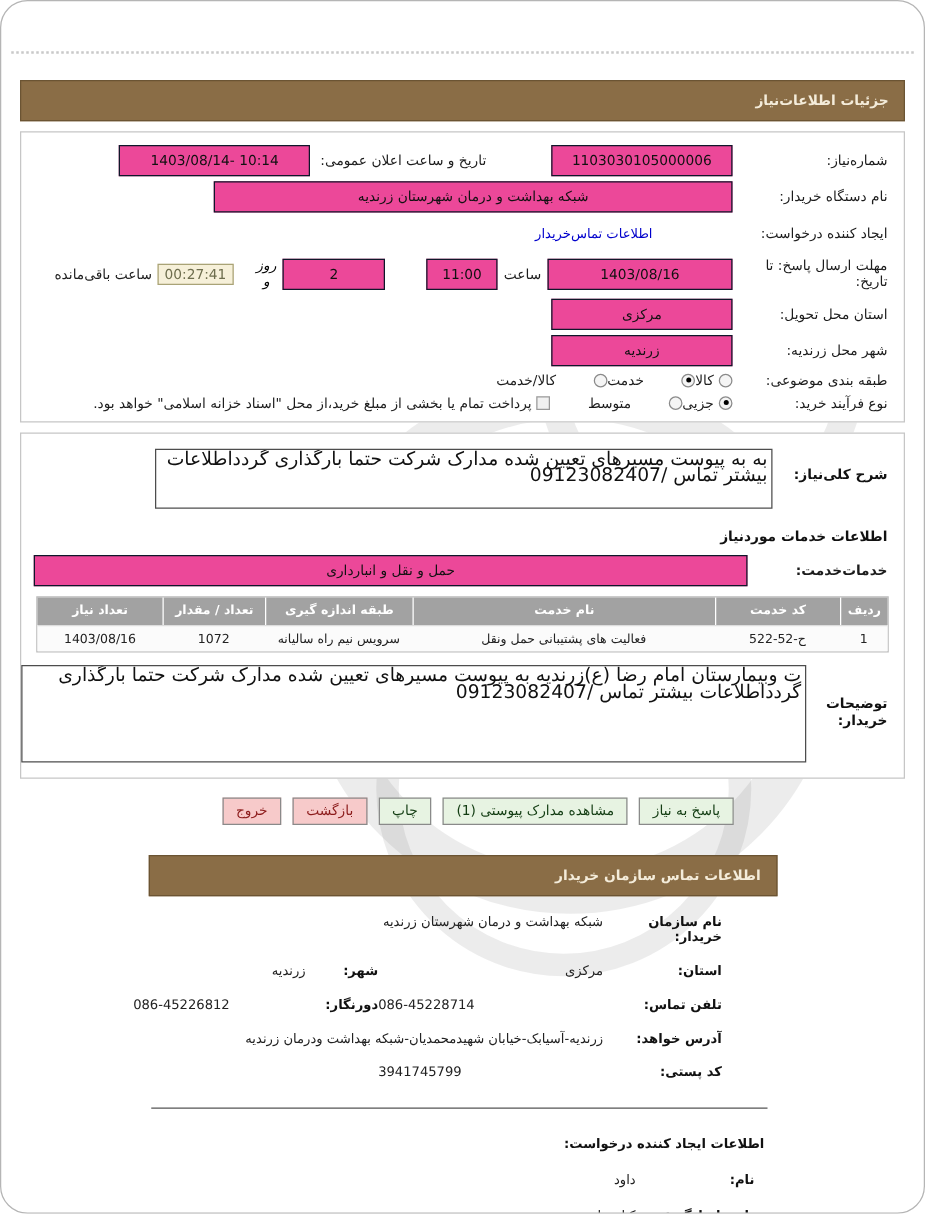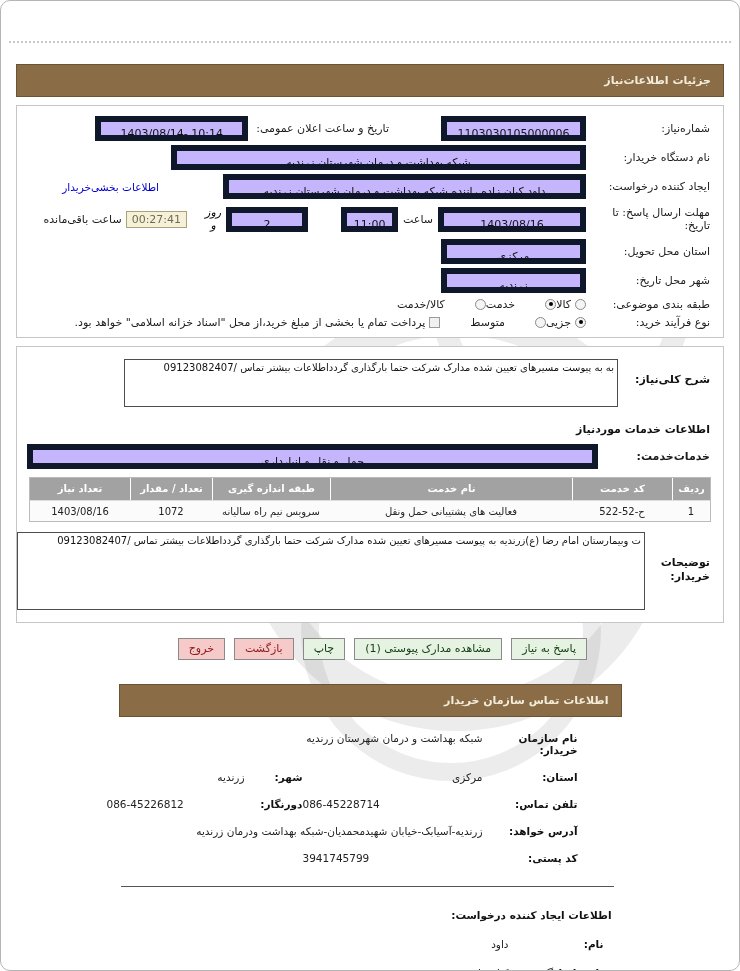--- a/index.html
+++ b/index.html
@@ -6,21 +6,21 @@
   body {
     font-family: "DejaVu Sans", sans-serif;
     background: #ffffff;
     width: 740px; height: 971px;
     direction: rtl;
   }
   .card {
     position: relative;
     width: 740px; height: 971px;
     border: 1px solid #b5b5b5;
-    border-radius: 10px;
+    border-radius: 22px;
     background: #fff;
     overflow: hidden;
   }
   .content { position: relative; z-index: 2; }
   
   .wm { position: absolute; z-index: 1; pointer-events: none; }
   .wm-ring { border-radius: 50%; border: 34px solid rgba(120,120,120,.14); }
   .wm-ring.r1 { width: 430px; height: 430px; left: 240px; top: 300px; }
   .wm-ring.r2 { width: 260px; height: 260px; left: 430px; top: 170px; border-width: 22px; }
   .wm-ring.r3 { width: 300px; height: 300px; left: 300px; top: 480px; border-width: 18px; }
@@ -36,40 +36,40 @@
   
   .fbox { border: 1px solid #c6c6c6; margin: 0 15px; background: #fff; padding: 8px 0 6px 0; }
   .fbox + .fbox { margin-top: 8px; }
   .frow { display: flex; align-items: center; min-height: 29px; padding-left: 10px; }
   .frow.tight { min-height: 18px; }
   .flabel {
     width: 137px; flex: 0 0 137px; padding-right: 13px; padding-left: 6px;
     font-size: 11px; color: #1c1c1c; line-height: 13px;
   }
   .inbox {
-    border: 6px solid #0f172a; background: #c4b5fd; height: 25px; line-height: 23px;
+    border: 1px solid #0f172a; background: #ec4899; height: 25px; line-height: 23px;
     text-align: center; font-size: 11px; color: #111; overflow: hidden; white-space: nowrap;
   }
   .ltr { direction: ltr; }
   .midlabel { font-size: 11px; color: #1c1c1c; }
   .link { color: #0000cc; font-size: 10.5px; text-decoration: none; cursor: pointer; }
   .timer {
     background: #f6f0d9; border: 1px solid #a9a377; color: #6e6e4e;
     font-size: 11px; height: 17px; line-height: 15px; padding: 0 5px; direction: ltr;
   }
   .wrapword { display: inline-block; width: 20px; line-height: 13px; font-size: 11px; text-align: center; font-style: italic; }
   
   .radio { display: inline-block; width: 11px; height: 11px; border: 1px solid #8a8a8a; border-radius: 50%; background: #f5f5f5; position: relative; vertical-align: middle; cursor: pointer; }
   .radio.checked::after { content: ""; position: absolute; left: 2.5px; top: 2.5px; width: 4px; height: 4px; border-radius: 50%; background: #000; }
   .check { display: inline-block; width: 11px; height: 11px; border: 1px solid #9a9a9a; background: #f1f1f1; vertical-align: middle; cursor: pointer; }
   .optlabel { font-size: 11px; color: #1c1c1c; margin: 0 4px 0 0; vertical-align: middle; }
   .optgap { margin-left: 26px; }
   
   .tarea {
-    border: 1px solid #4d4d4d; background: #fff; font-size: 10px; line-height: 13px;
+    border: 1px solid #4d4d4d; background: #fff; font-size: 15px; line-height: 13px;
     color: #111; padding: 1px 3px; overflow: hidden; text-align: right;
   }
   .desc-row { display: flex; align-items: flex-start; padding: 4px 0 6px 0; }
   .desc-label { width: 105px; flex: 0 0 105px; padding-right: 13px; font-size: 11px; font-weight: bold; color: #111; line-height: 14px; padding-top: 14px; }
   .subhead { font-size: 11px; font-weight: bold; color: #111; padding: 10px 13px 6px 13px; }
   
   .svc-table { margin: 6px 12px 4px 12px; border: 1px solid #bbb; font-size: 10px; }
   .svc-head { display: flex; background: #a2a2a2; color: #fff; font-weight: bold; height: 22px; align-items: center; }
   .svc-head > div { border-left: 1px solid #fff; text-align: center; height: 100%; line-height: 22px; }
   .svc-head > div:last-child { border-left: none; }
@@ -125,42 +125,41 @@
         <div class="inbox ltr" style="width:153px; margin-right:8px;">1403/08/14- 10:14</div>
       </div>
 
       <div class="frow">
         <div class="flabel">نام دستگاه خریدار:</div>
         <div class="inbox" style="width:415px;">شبکه بهداشت و درمان شهرستان زرندیه</div>
       </div>
 
       <div class="frow">
         <div class="flabel">ایجاد کننده درخواست:</div>
-        <div class="inbox" style="width:363px;">داود کیان زاده راننده شبکه بهداشت و درمان شهرستان زرندیه</div>
-        <a class="link" style="margin-right:64px;">اطلاعات بخشی‌خریدار</a>
+        <a class="link" style="margin-right:64px;">اطلاعات تماس‌خریدار</a>
       </div>
 
       <div class="frow" style="min-height:36px;">
         <div class="flabel">مهلت ارسال پاسخ: تا تاریخ:</div>
         <div class="inbox ltr" style="width:148px;">1403/08/16</div>
         <div class="midlabel" style="margin-right:5px;">ساعت</div>
         <div class="inbox ltr" style="width:57px; margin-right:5px;">11:00</div>
         <div class="inbox ltr" style="width:82px; margin-right:33px;">2</div>
         <div class="wrapword" style="margin-right:3px;">روز و</div>
         <div class="timer" style="margin-right:16px;">00:27:41</div>
         <div class="midlabel" style="margin-right:4px;">ساعت باقی‌مانده</div>
       </div>
 
       <div class="frow">
         <div class="flabel">استان محل تحویل:</div>
         <div class="inbox" style="width:145px;">مرکزی</div>
       </div>
 
       <div class="frow">
-        <div class="flabel">شهر محل تاریخ:</div>
+        <div class="flabel">شهر محل زرندیه:</div>
         <div class="inbox" style="width:145px;">زرندیه</div>
       </div>
 
       <div class="frow tight">
         <div class="flabel">طبقه بندی موضوعی:</div>
         <span class="radio"></span>
         <span class="optlabel">کالا</span>
         <span class="radio checked optgap"></span>
         <span class="optlabel">خدمت</span>
         <span class="radio optgap"></span>

